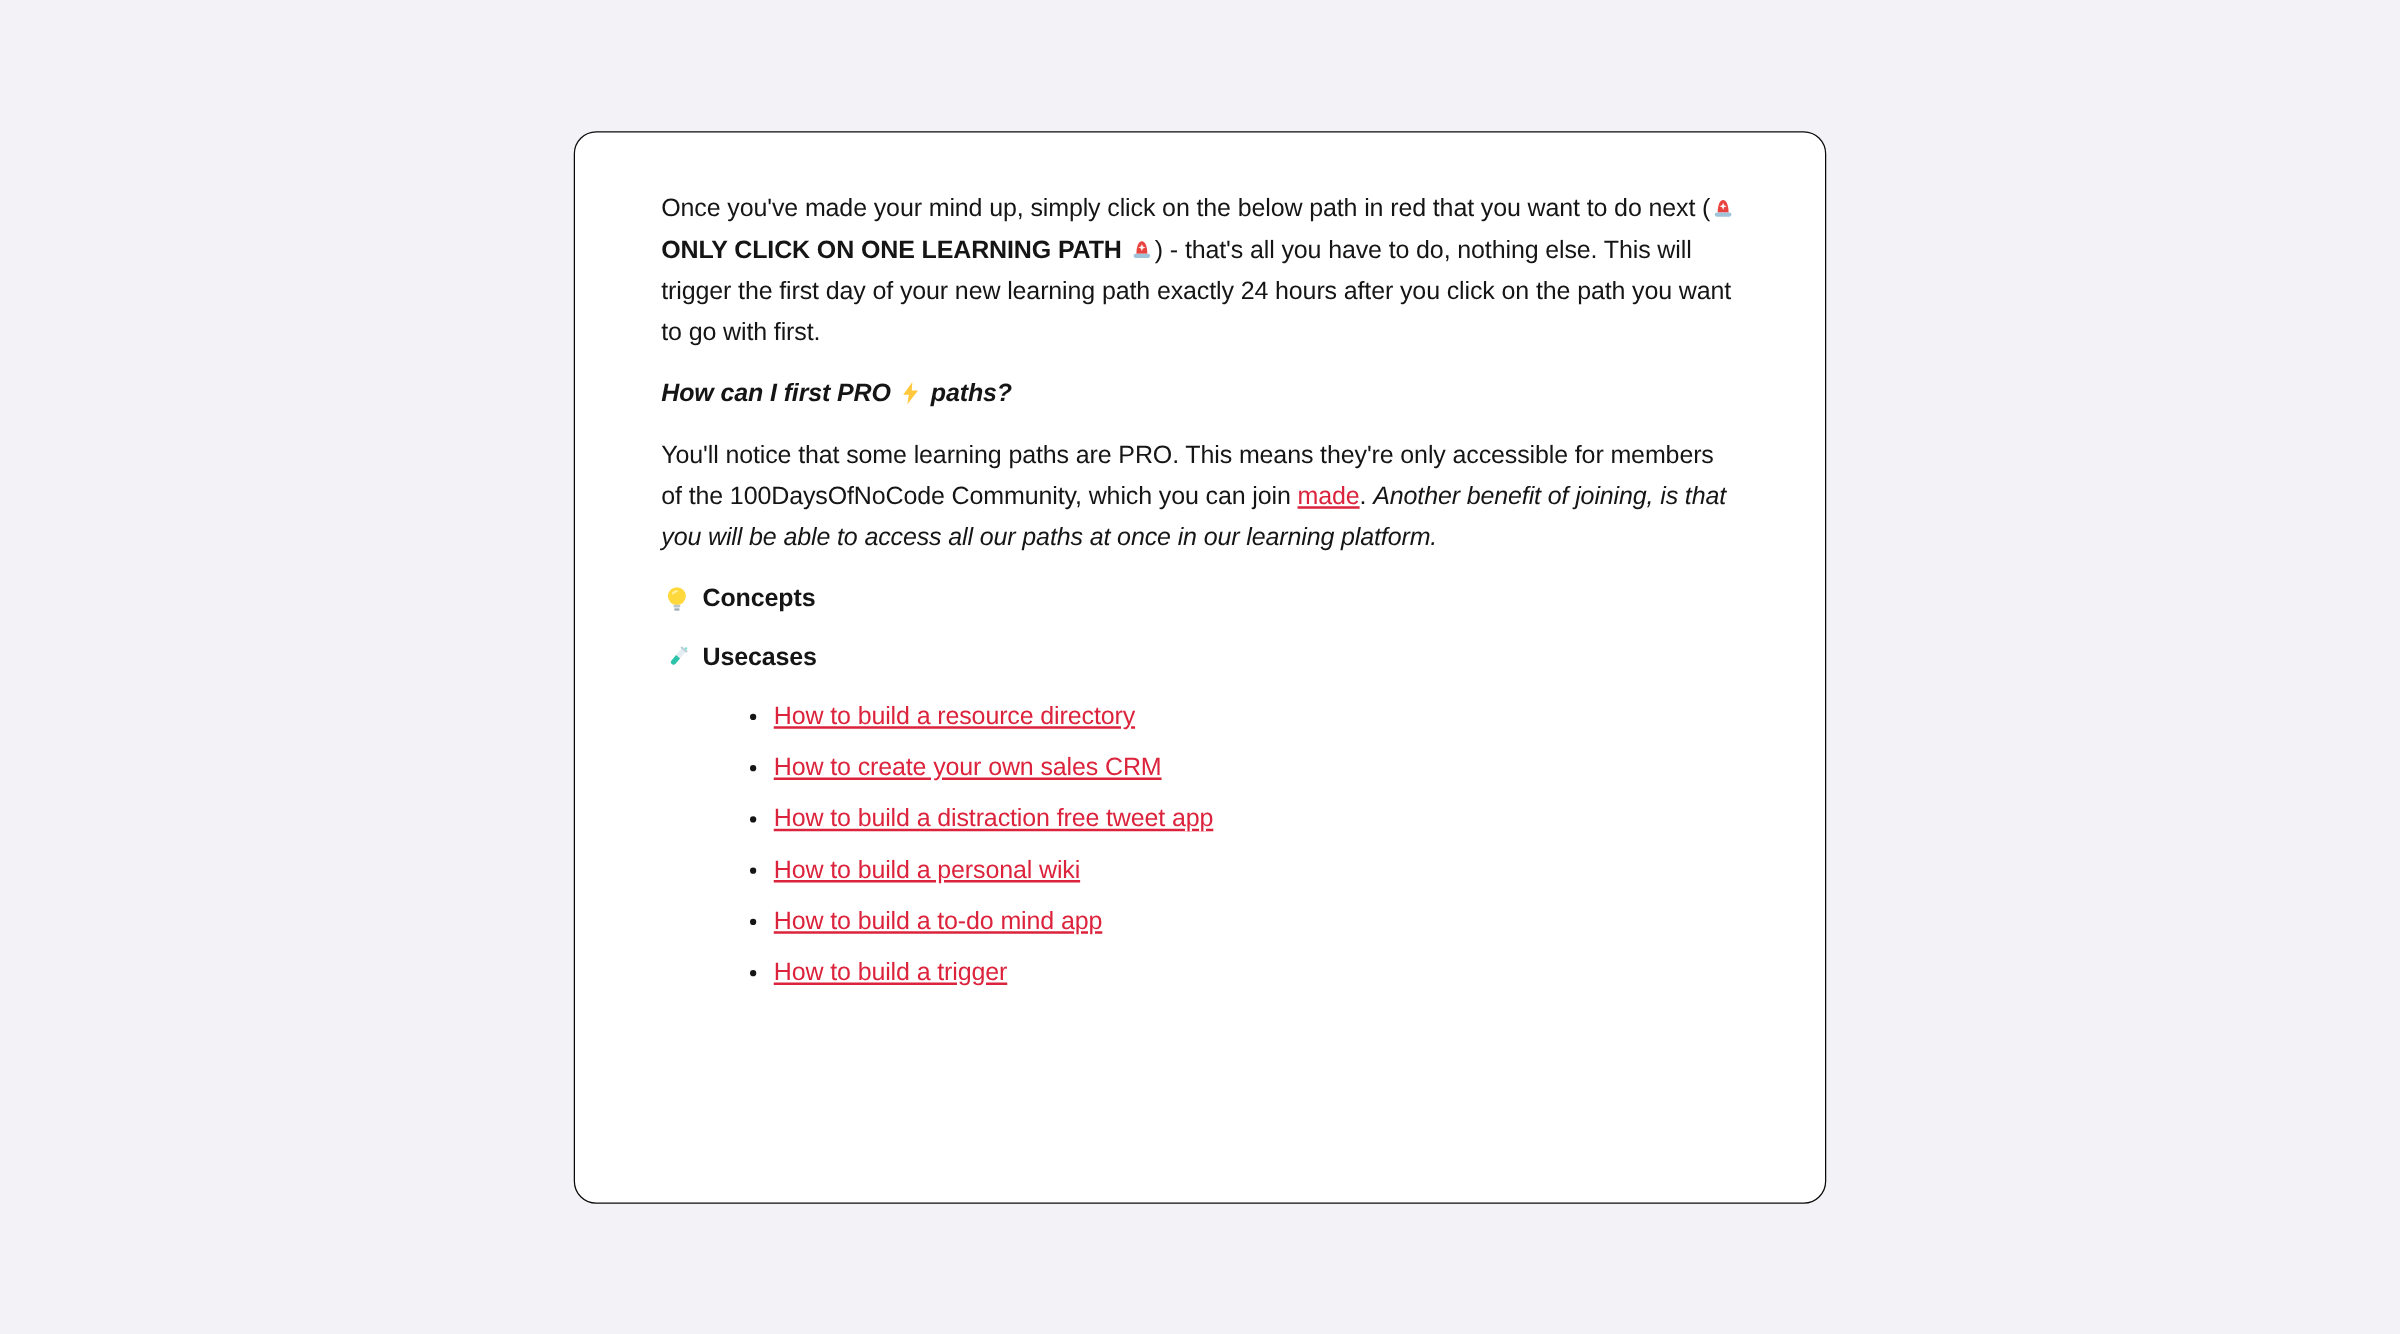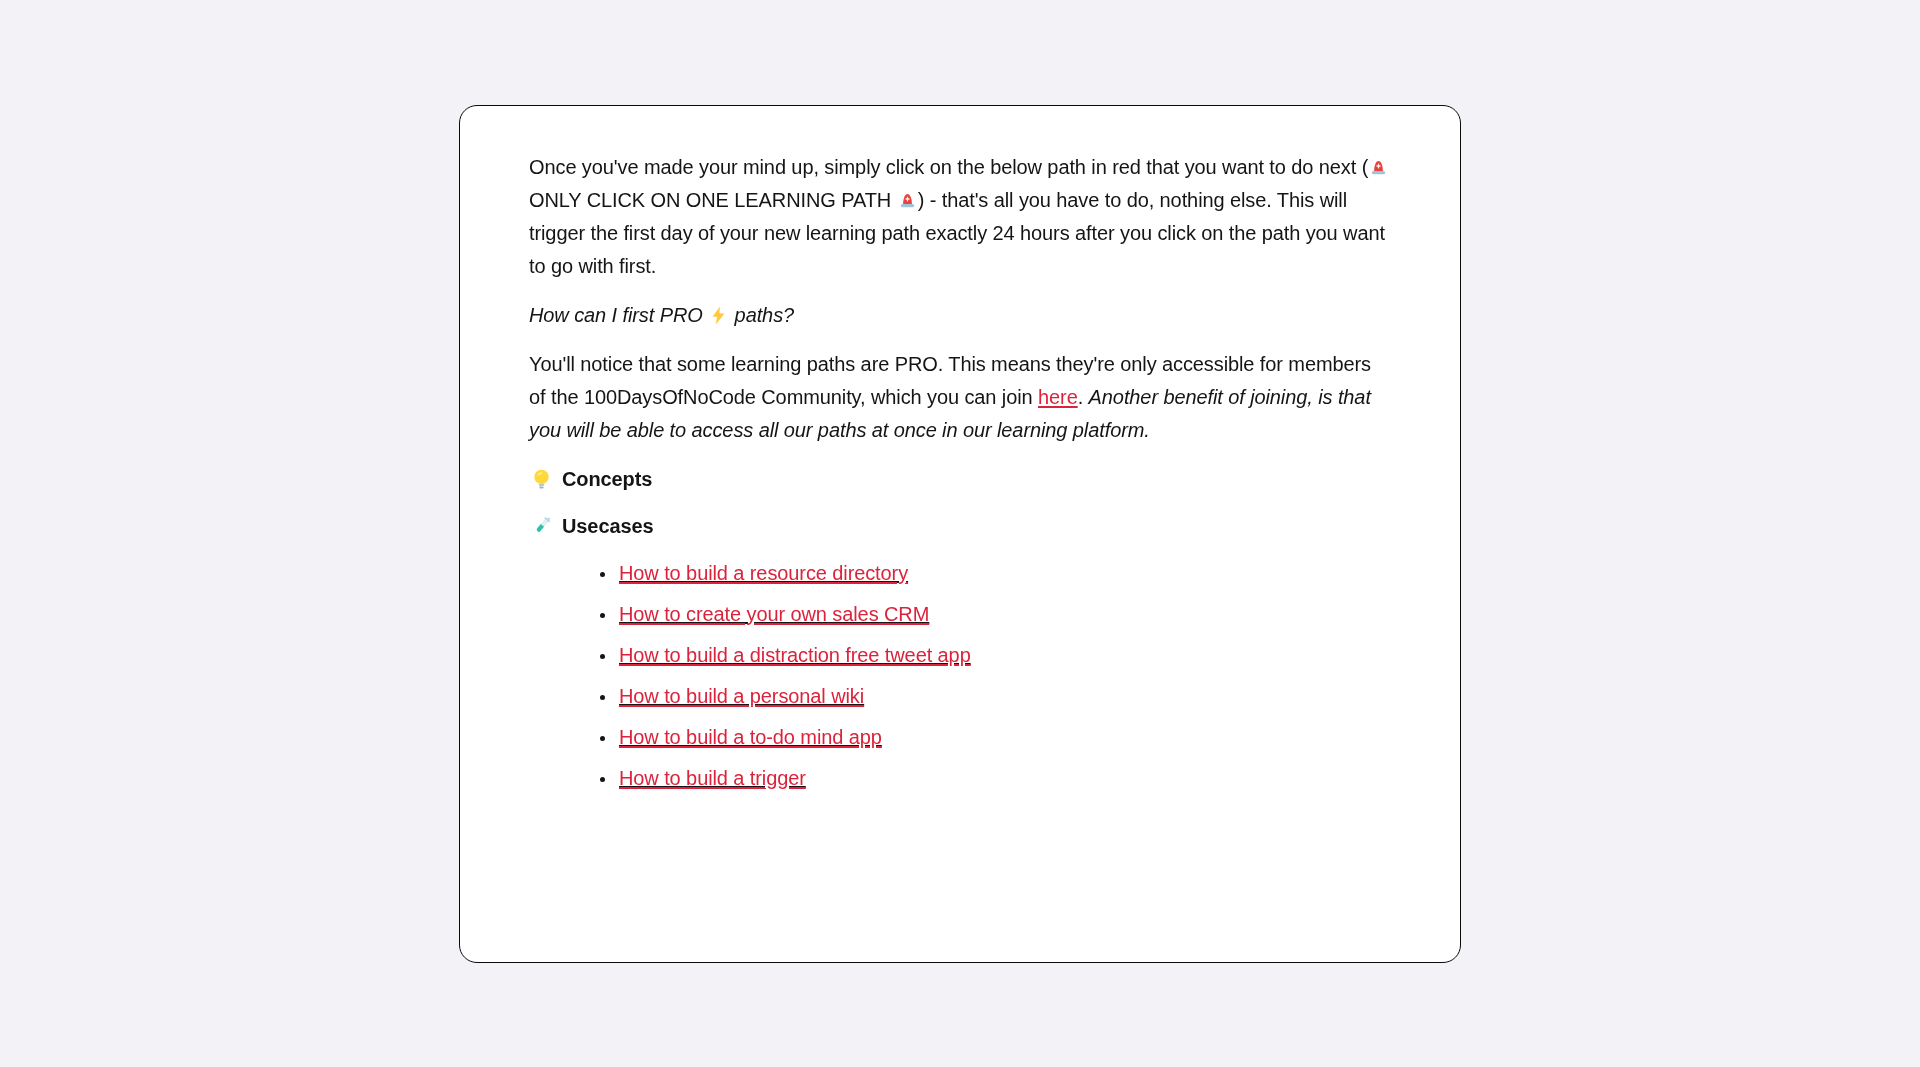--- a/index.html
+++ b/index.html
@@ -32,31 +32,31 @@
   .card-content h3{
     margin:0 0 14px;
     font-size:20px;line-height:33px;font-weight:bold;
     display:flex;align-items:center;gap:8px;
   }
   .card-content ul{
     margin:0 0 15px;
     padding-left:88px;
     list-style:disc;
   }
-  .card-content ul:last-child{margin-bottom:0;text-decoration:underline;}
+  .card-content ul:last-child{margin-bottom:0;}
   .card-content li{margin-bottom:8px;padding-left:2px;}
   .card-content li::marker{color:var(--text);font-size:0.85em;}
   a.link{
     color:var(--accent-red);
     text-decoration:underline;
     text-decoration-thickness:1.5px;
     text-underline-offset:2px;
     cursor:pointer;
   }
-  .b{font-weight:normal;}
+  .b{font-weight:bold;}
   .i{font-style:italic;}
   .icon{display:inline-block;vertical-align:-4px;line-height:0;}
   .icon svg{width:21px;height:21px;}
   h3 .icon{vertical-align:middle;}
   h3 .icon svg{width:25px;height:25px;}
 </style>
 </head>
 <body>
 
 <div class="card">
@@ -72,21 +72,21 @@
     <path d="M7 16 C7 9.5 9 4.5 12 4.5 C15 4.5 17 9.5 17 16 Z" fill="#E8433E"></path>
     <path d="M12 7 l0.95 2.35 2.35 0.95 -2.35 0.95 -0.95 2.35 -0.95 -2.35 -2.35 -0.95 2.35 -0.95 Z" fill="#FFFFFF" opacity="0.95"></path>
     <rect x="4.4" y="16" width="15.2" height="3.8" rx="1.9" fill="#9FC3D9"></rect>
   </svg>
 </span><span>) - that's all you have to do, nothing else. This will trigger the first day of your new learning path exactly 24 hours after you click on the path you want to go with first.</span></p>
       <p class="question"><span class="b i">How can I first PRO </span><span class="icon">
   <svg viewBox="0 0 24 24" aria-hidden="true">
     <path d="M13.6 1.8 L5.2 13.4 L10.3 13.4 L9 22.2 L18.8 9.6 L13 9.6 Z" fill="#FFC83D"></path>
   </svg>
 </span><span class="b i"> paths?</span></p>
-      <p><span>You'll notice that some learning paths are PRO. This means they're only accessible for members of the 100DaysOfNoCode Community, which you can join </span><a href="#" class="link">here</a><span>. </span><span class="i">Another benefit of joining, is that you will be able to access all our paths at once in our learning platform.</span></p>
+      <p><span>You'll notice that some learning paths are PRO. This means they're only accessible for members of the 100DaysOfNoCode Community, which you can join </span><a href="#" class="link">made</a><span>. </span><span class="i">Another benefit of joining, is that you will be able to access all our paths at once in our learning platform.</span></p>
       <h3>
         <span class="icon">
   <svg viewBox="0 0 24 24" aria-hidden="true">
     <circle cx="12" cy="9.5" r="6.9" fill="#FFD83B"></circle>
     <path d="M9 7.4 a4.2 4.2 0 0 1 3 -1.7" stroke="#FFF2A8" stroke-width="1.5" fill="none" stroke-linecap="round"></path>
     <rect x="9.3" y="16.1" width="5.4" height="2.1" rx="1.05" fill="#BCC7CC"></rect>
     <rect x="9.9" y="18.8" width="4.2" height="1.9" rx="0.95" fill="#A6B2B8"></rect>
   </svg>
 </span>
         <span>Concepts</span>

